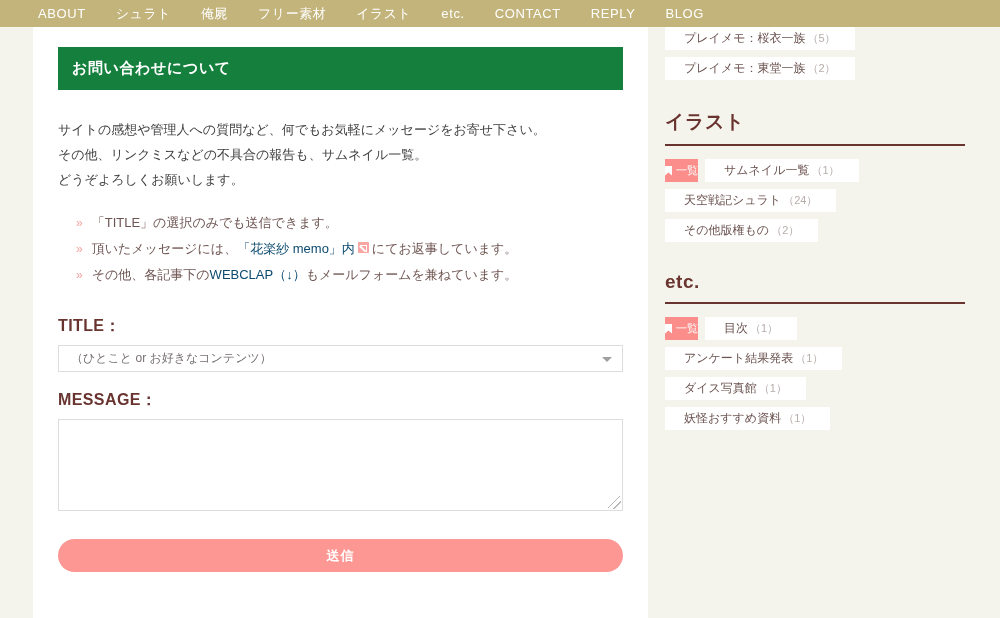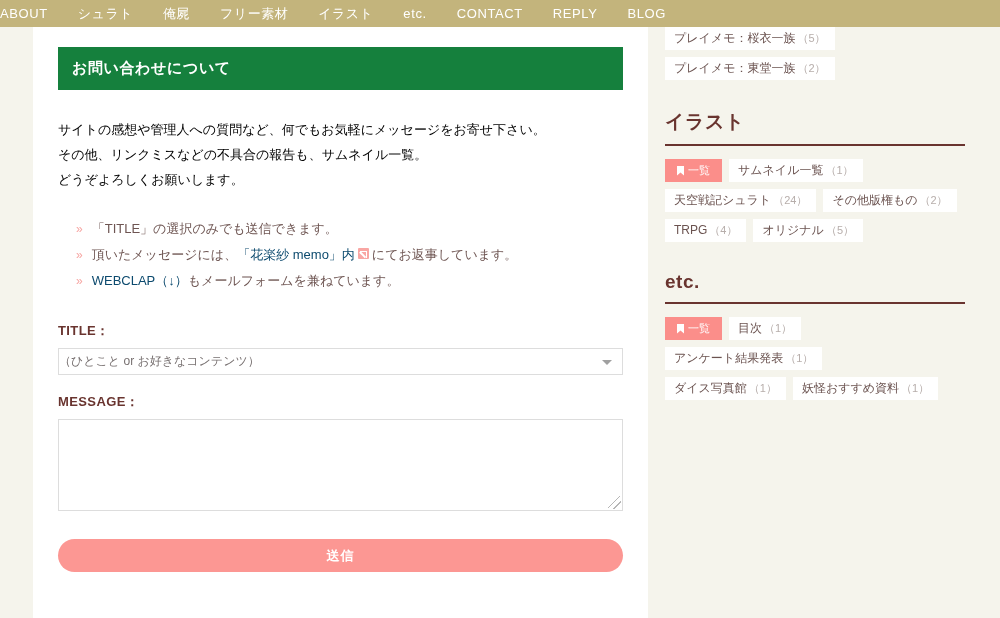--- a/index.html
+++ b/index.html
@@ -19,20 +19,21 @@
 
   
   .navbar {
     position: absolute;
     top: 0; left: 0;
     width: 1000px;
     height: 27px;
     background: #c3b47c;
     display: flex;
     align-items: center;
+    padding-left: 38px;
   }
   .nav-item {
     color: #ffffff;
     font-size: 13px;
     letter-spacing: 0.6px;
     margin-right: 30px;
     white-space: nowrap;
     cursor: pointer;
     text-decoration: none;
   }
@@ -64,24 +65,24 @@
     color: #ffffff;
     font-size: 15px;
     font-weight: bold;
     letter-spacing: 0.6px;
     padding: 12px 14px;
     margin-bottom: 27px;
   }
 
   
   .intro {
-    color: #000000;
+    color: #404040;
     font-size: 13px;
     line-height: 25px;
-    margin-bottom: 24px;
+    margin-bottom: 18px;
   }
   .intro div { white-space: nowrap; }
 
   
   .notes { margin: 0 0 28px 18px; }
   .note-row {
     display: flex;
     align-items: baseline;
     line-height: 25px;
     font-size: 13px;
@@ -119,35 +120,36 @@
     left: 2px; top: 3.2px;
     width: 7.5px; height: 1.5px;
     background: #fff;
     transform: rotate(45deg);
     transform-origin: left center;
   }
 
   
   .field-label {
     color: #69342f;
-    font-size: 13px;
+    font-size: 16px;
     font-weight: bold;
     letter-spacing: 0.4px;
     margin-bottom: 8px;
   }
   .field-block { margin-bottom: 18px; }
 
   .select-box {
     position: relative;
     width: 565px;
     height: 27px;
     border: 1px solid #dddddd;
     background: #ffffff;
     display: flex;
     align-items: center;
+    padding-left: 12px;
     color: #777070;
     font-size: 12px;
     cursor: pointer;
   }
   .caret {
     position: absolute;
     right: 10px; top: 11px;
     width: 0; height: 0;
     border-left: 5px solid transparent;
     border-right: 5px solid transparent;
@@ -205,37 +207,37 @@
   }
 
   .tag-row {
     display: flex;
     flex-wrap: wrap;
   }
   .tag {
     background: #ffffff;
     color: #6b5350;
     font-size: 12px;
-    padding: 4px 9px;
-    margin: 0 7px 7px 0;
+    padding: 4px 19px;
+    margin: 0 24px 7px 0;
     white-space: nowrap;
     cursor: pointer;
     line-height: 15px;
   }
   .tag .cnt {
     color: #b7aeab;
     font-size: 11px;
     margin-left: 2px;
   }
 
   .tag-all {
     background: #fb8e8a;
     color: #ffffff;
     font-size: 11px;
-    padding: 4px 12px;
+    padding: 4px 0;
     margin: 0 7px 7px 0;
     display: flex;
     align-items: center;
     cursor: pointer;
     line-height: 15px;
   }
   .bookmark-icon {
     display: inline-block;
     width: 7px; height: 10px;
     background: #ffffff;
@@ -293,20 +295,21 @@
         <div class="note-row">
           <span class="chev">»</span>
           <span>頂いたメッセージには、</span>
           <span class="pink">「花楽紗 memo」内</span>
           <span class="ext-icon"></span>
           <span>にてお返事しています。</span>
         </div>
 
         <div class="note-row">
           <span class="chev">»</span>
+          <span>その他、各記事下の</span>
           <span class="pink">WEBCLAP（↓）</span>
           <span>もメールフォームを兼ねています。</span>
         </div>
 
       </div>
 
       <form>
 
         <div class="field-block">
           <div class="field-label">TITLE：</div>
@@ -355,28 +358,20 @@
       </span>
     </div>
     <div class="tag-row">
       <span class="tag">
         <span>天空戦記シュラト</span><span class="cnt">（24）</span>
       </span>
       <span class="tag">
         <span>その他版権もの</span><span class="cnt">（2）</span>
       </span>
     </div>
-    <div class="tag-row">
-      <span class="tag">
-        <span>TRPG</span><span class="cnt">（4）</span>
-      </span>
-      <span class="tag">
-        <span>オリジナル</span><span class="cnt">（5）</span>
-      </span>
-    </div>
 
     <div class="side-heading">etc.</div>
     <div class="tag-row">
       <span class="tag-all">
         <span class="bookmark-icon"></span>
         <span>一覧</span>
       </span>
       <span class="tag">
         <span>目次</span><span class="cnt">（1）</span>
       </span>

